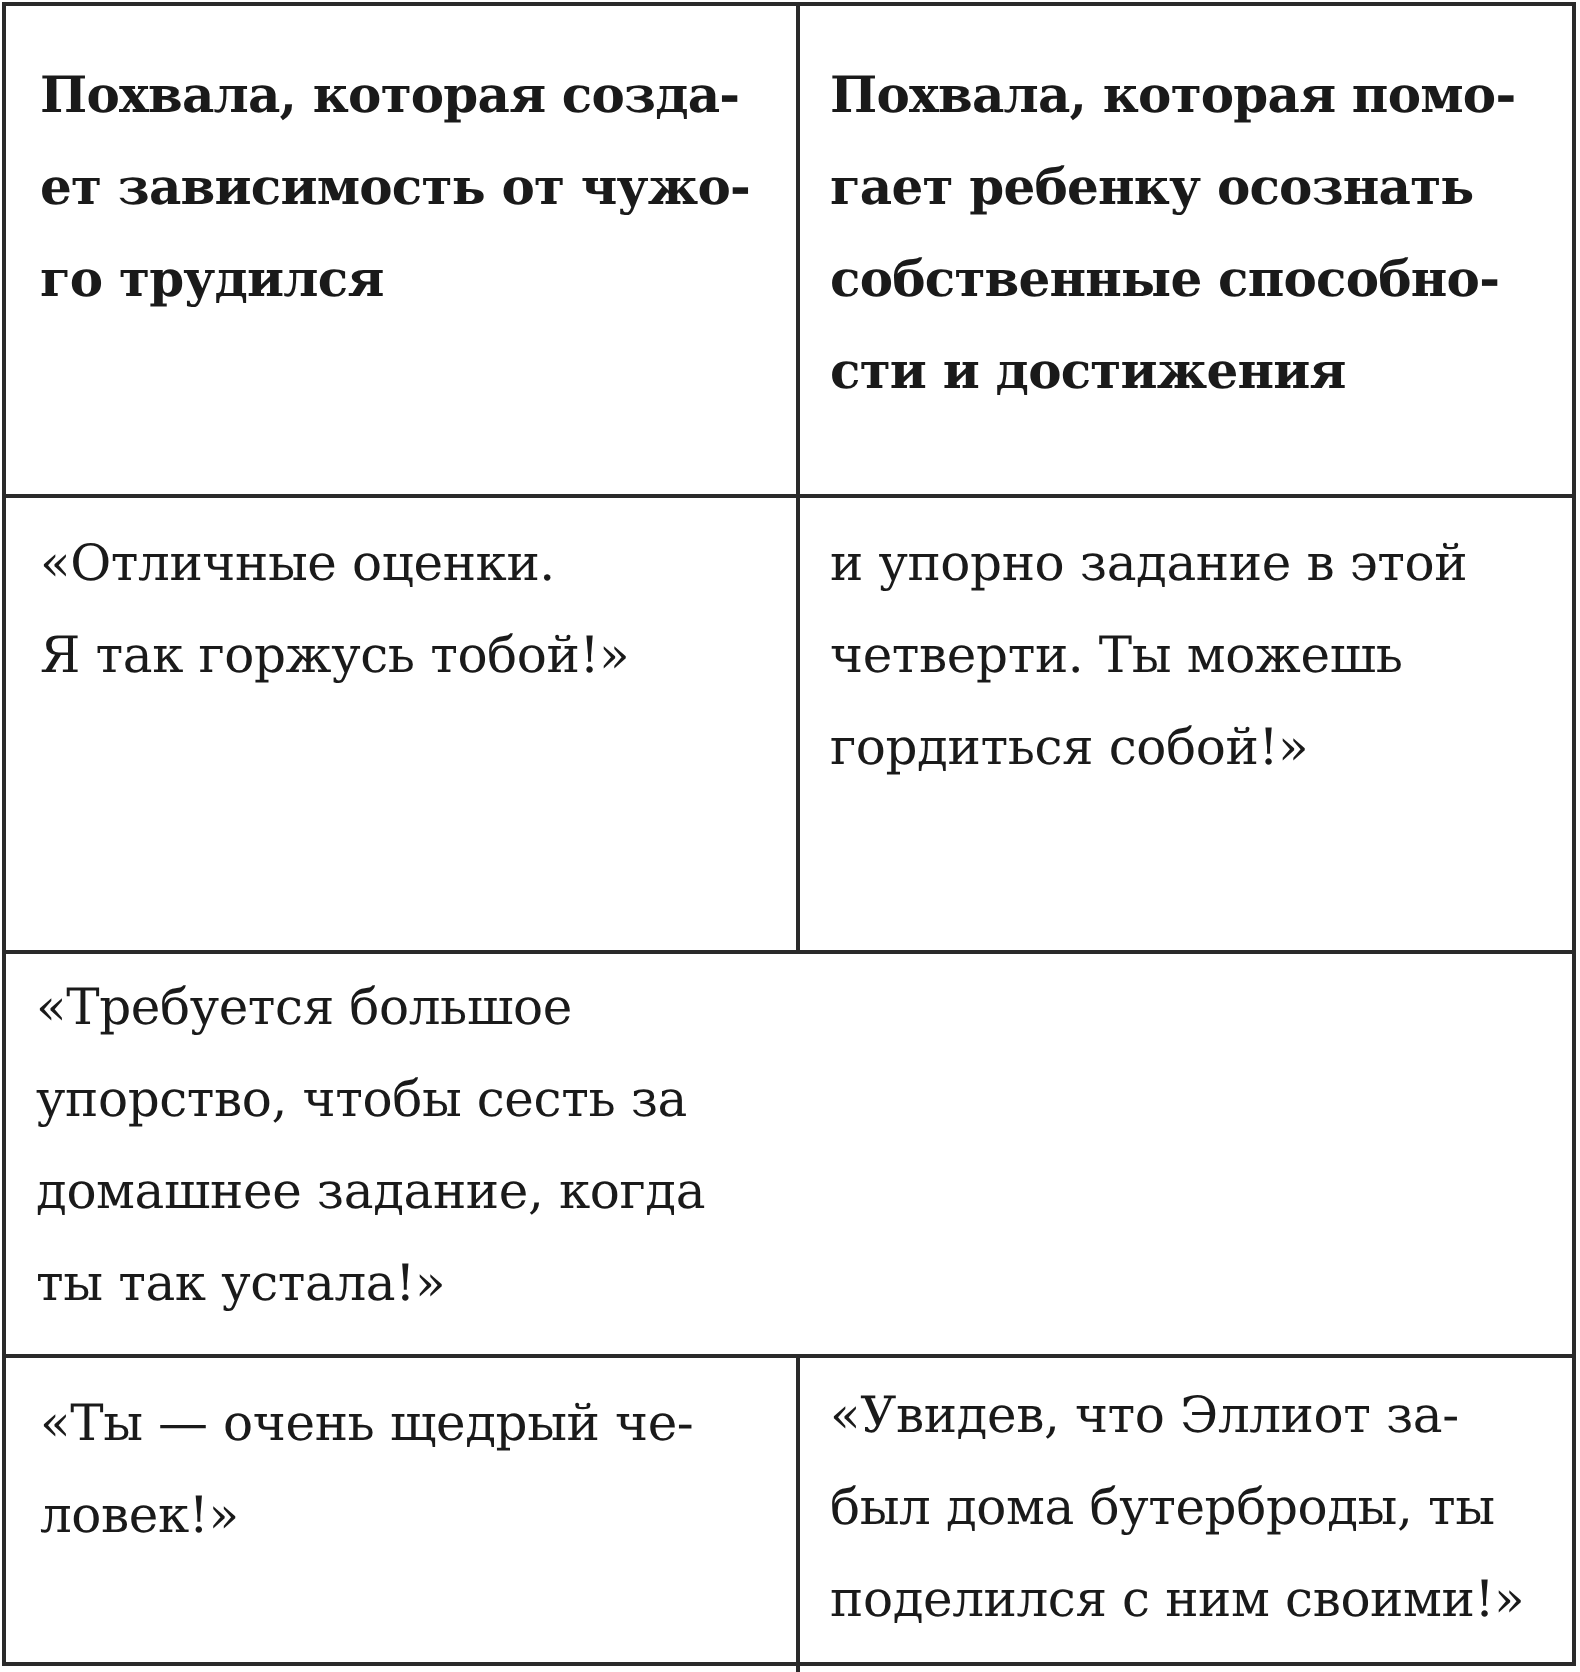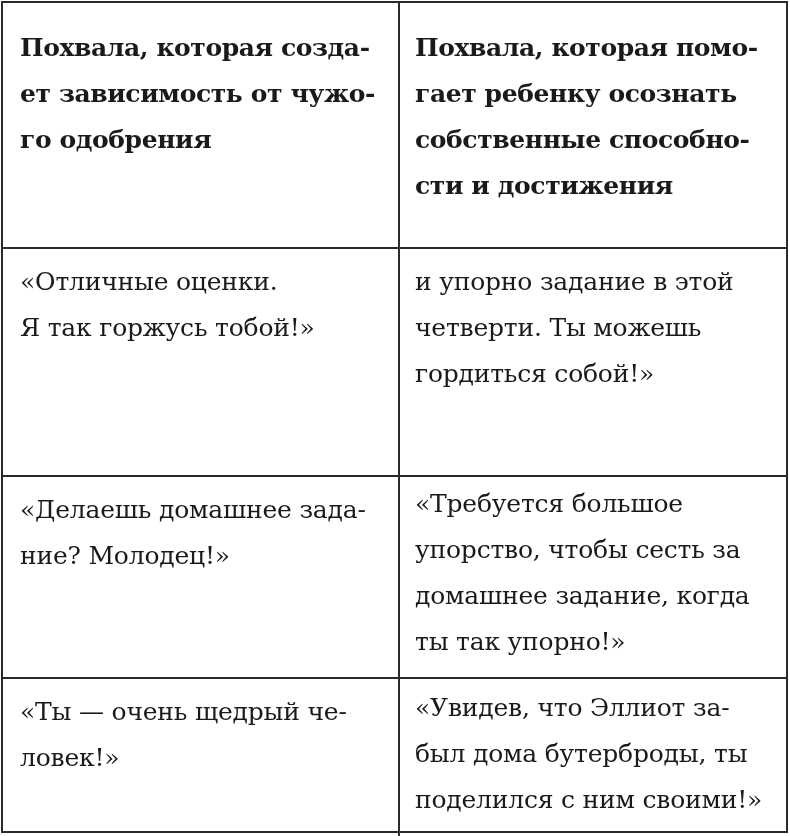--- a/index.html
+++ b/index.html
@@ -62,21 +62,21 @@
   </style>
 </head>
 <body>
 
 <div class="table">
 
   <div class="row header" style="top:0; height:244px;">
     <div class="cell left">
       <span class="line">Похвала, которая созда-</span>
       <span class="line">ет зависимость от чужо-</span>
-      <span class="line">го одобрения</span>
+      <span class="line">го трудился</span>
     </div>
     <div class="cell right">
       <span class="line">Похвала, которая помо-</span>
       <span class="line">гает ребенку осознать</span>
       <span class="line">собственные способно-</span>
       <span class="line">сти и достижения</span>
     </div>
   </div>
 
   <div class="row body" style="top:244px; height:228px;">
@@ -85,29 +85,25 @@
       <span class="line">Я так горжусь тобой!»</span>
     </div>
     <div class="cell right">
       <span class="line">и упорно задание в этой</span>
       <span class="line">четверти. Ты можешь</span>
       <span class="line">гордиться собой!»</span>
     </div>
   </div>
 
   <div class="row body" style="top:472px; height:202px;">
-    <div class="cell left">
-      <span class="line">«Делаешь домашнее зада-</span>
-      <span class="line">ние? Молодец!»</span>
-    </div>
     <div class="cell right" style="padding-top:4px;">
       <span class="line">«Требуется большое</span>
       <span class="line">упорство, чтобы сесть за</span>
       <span class="line">домашнее задание, когда</span>
-      <span class="line">ты так упорно!»</span>
+      <span class="line">ты так устала!»</span>
     </div>
   </div>
 
   <div class="row body" style="top:674px; height:185px;">
     <div class="cell left">
       <span class="line">«Ты — очень щедрый че-</span>
       <span class="line">ловек!»</span>
     </div>
     <div class="cell right" style="padding-top:6px;">
       <span class="line">«Увидев, что Эллиот за-</span>

